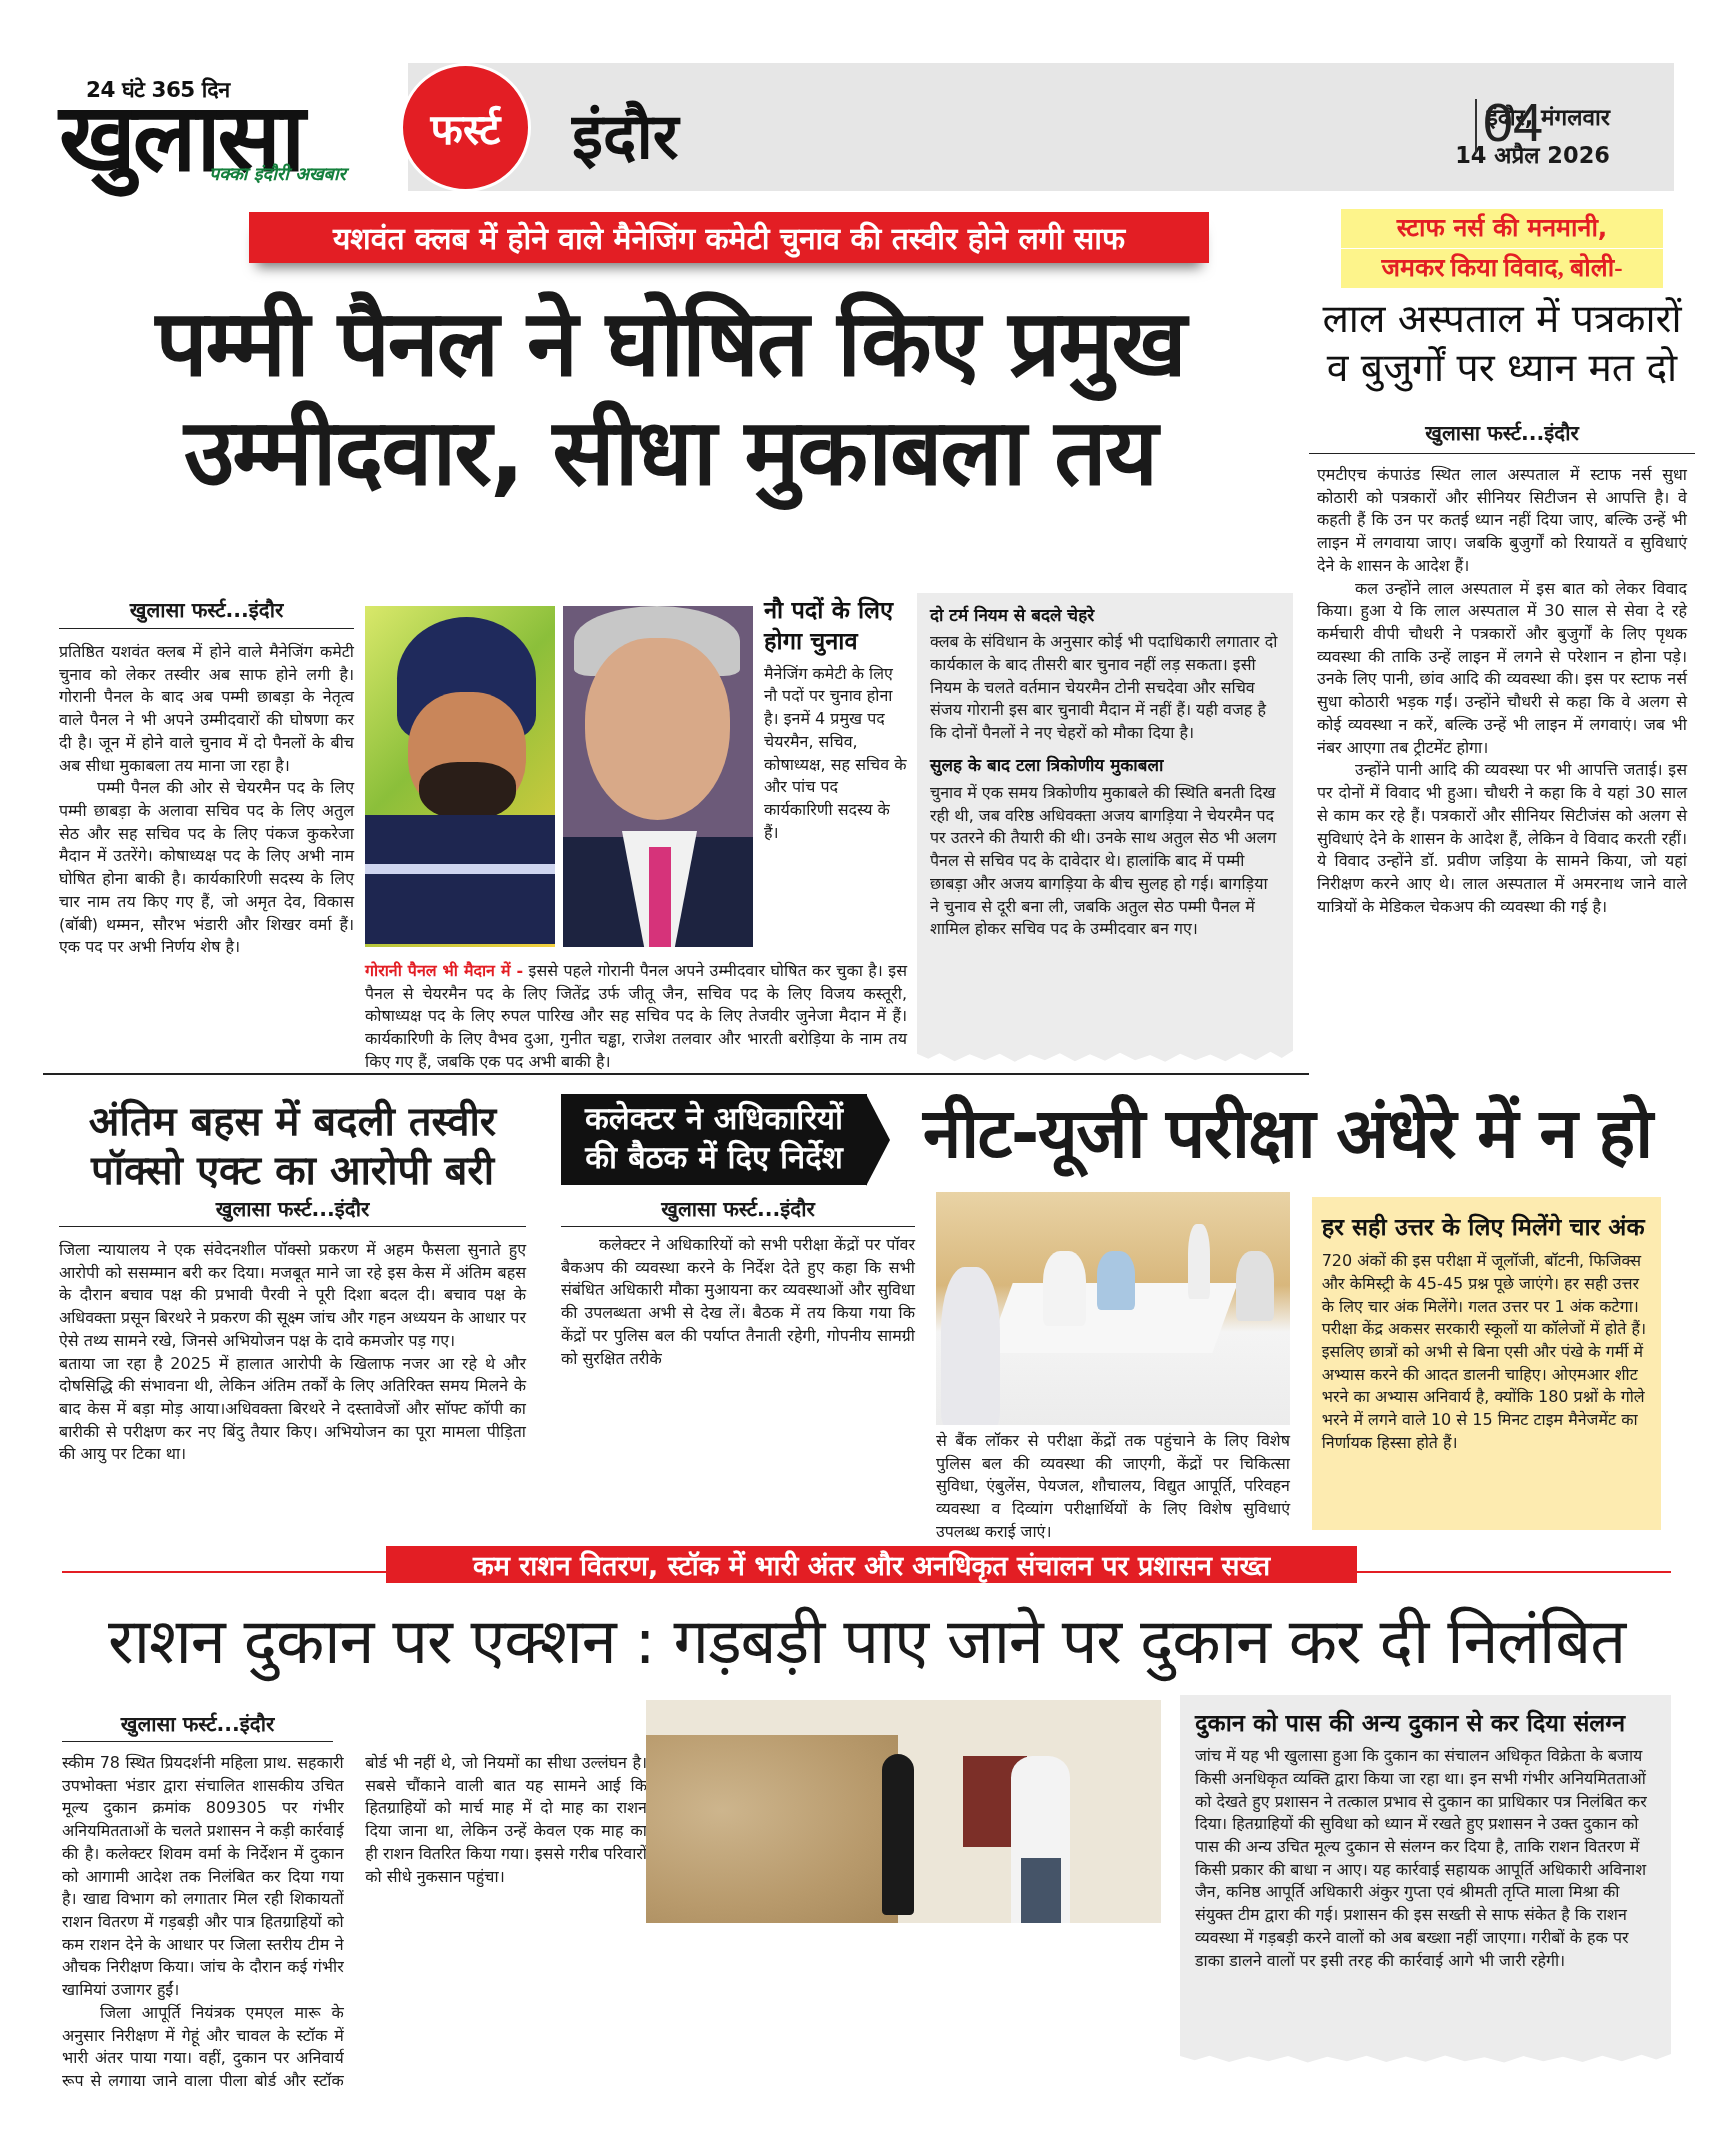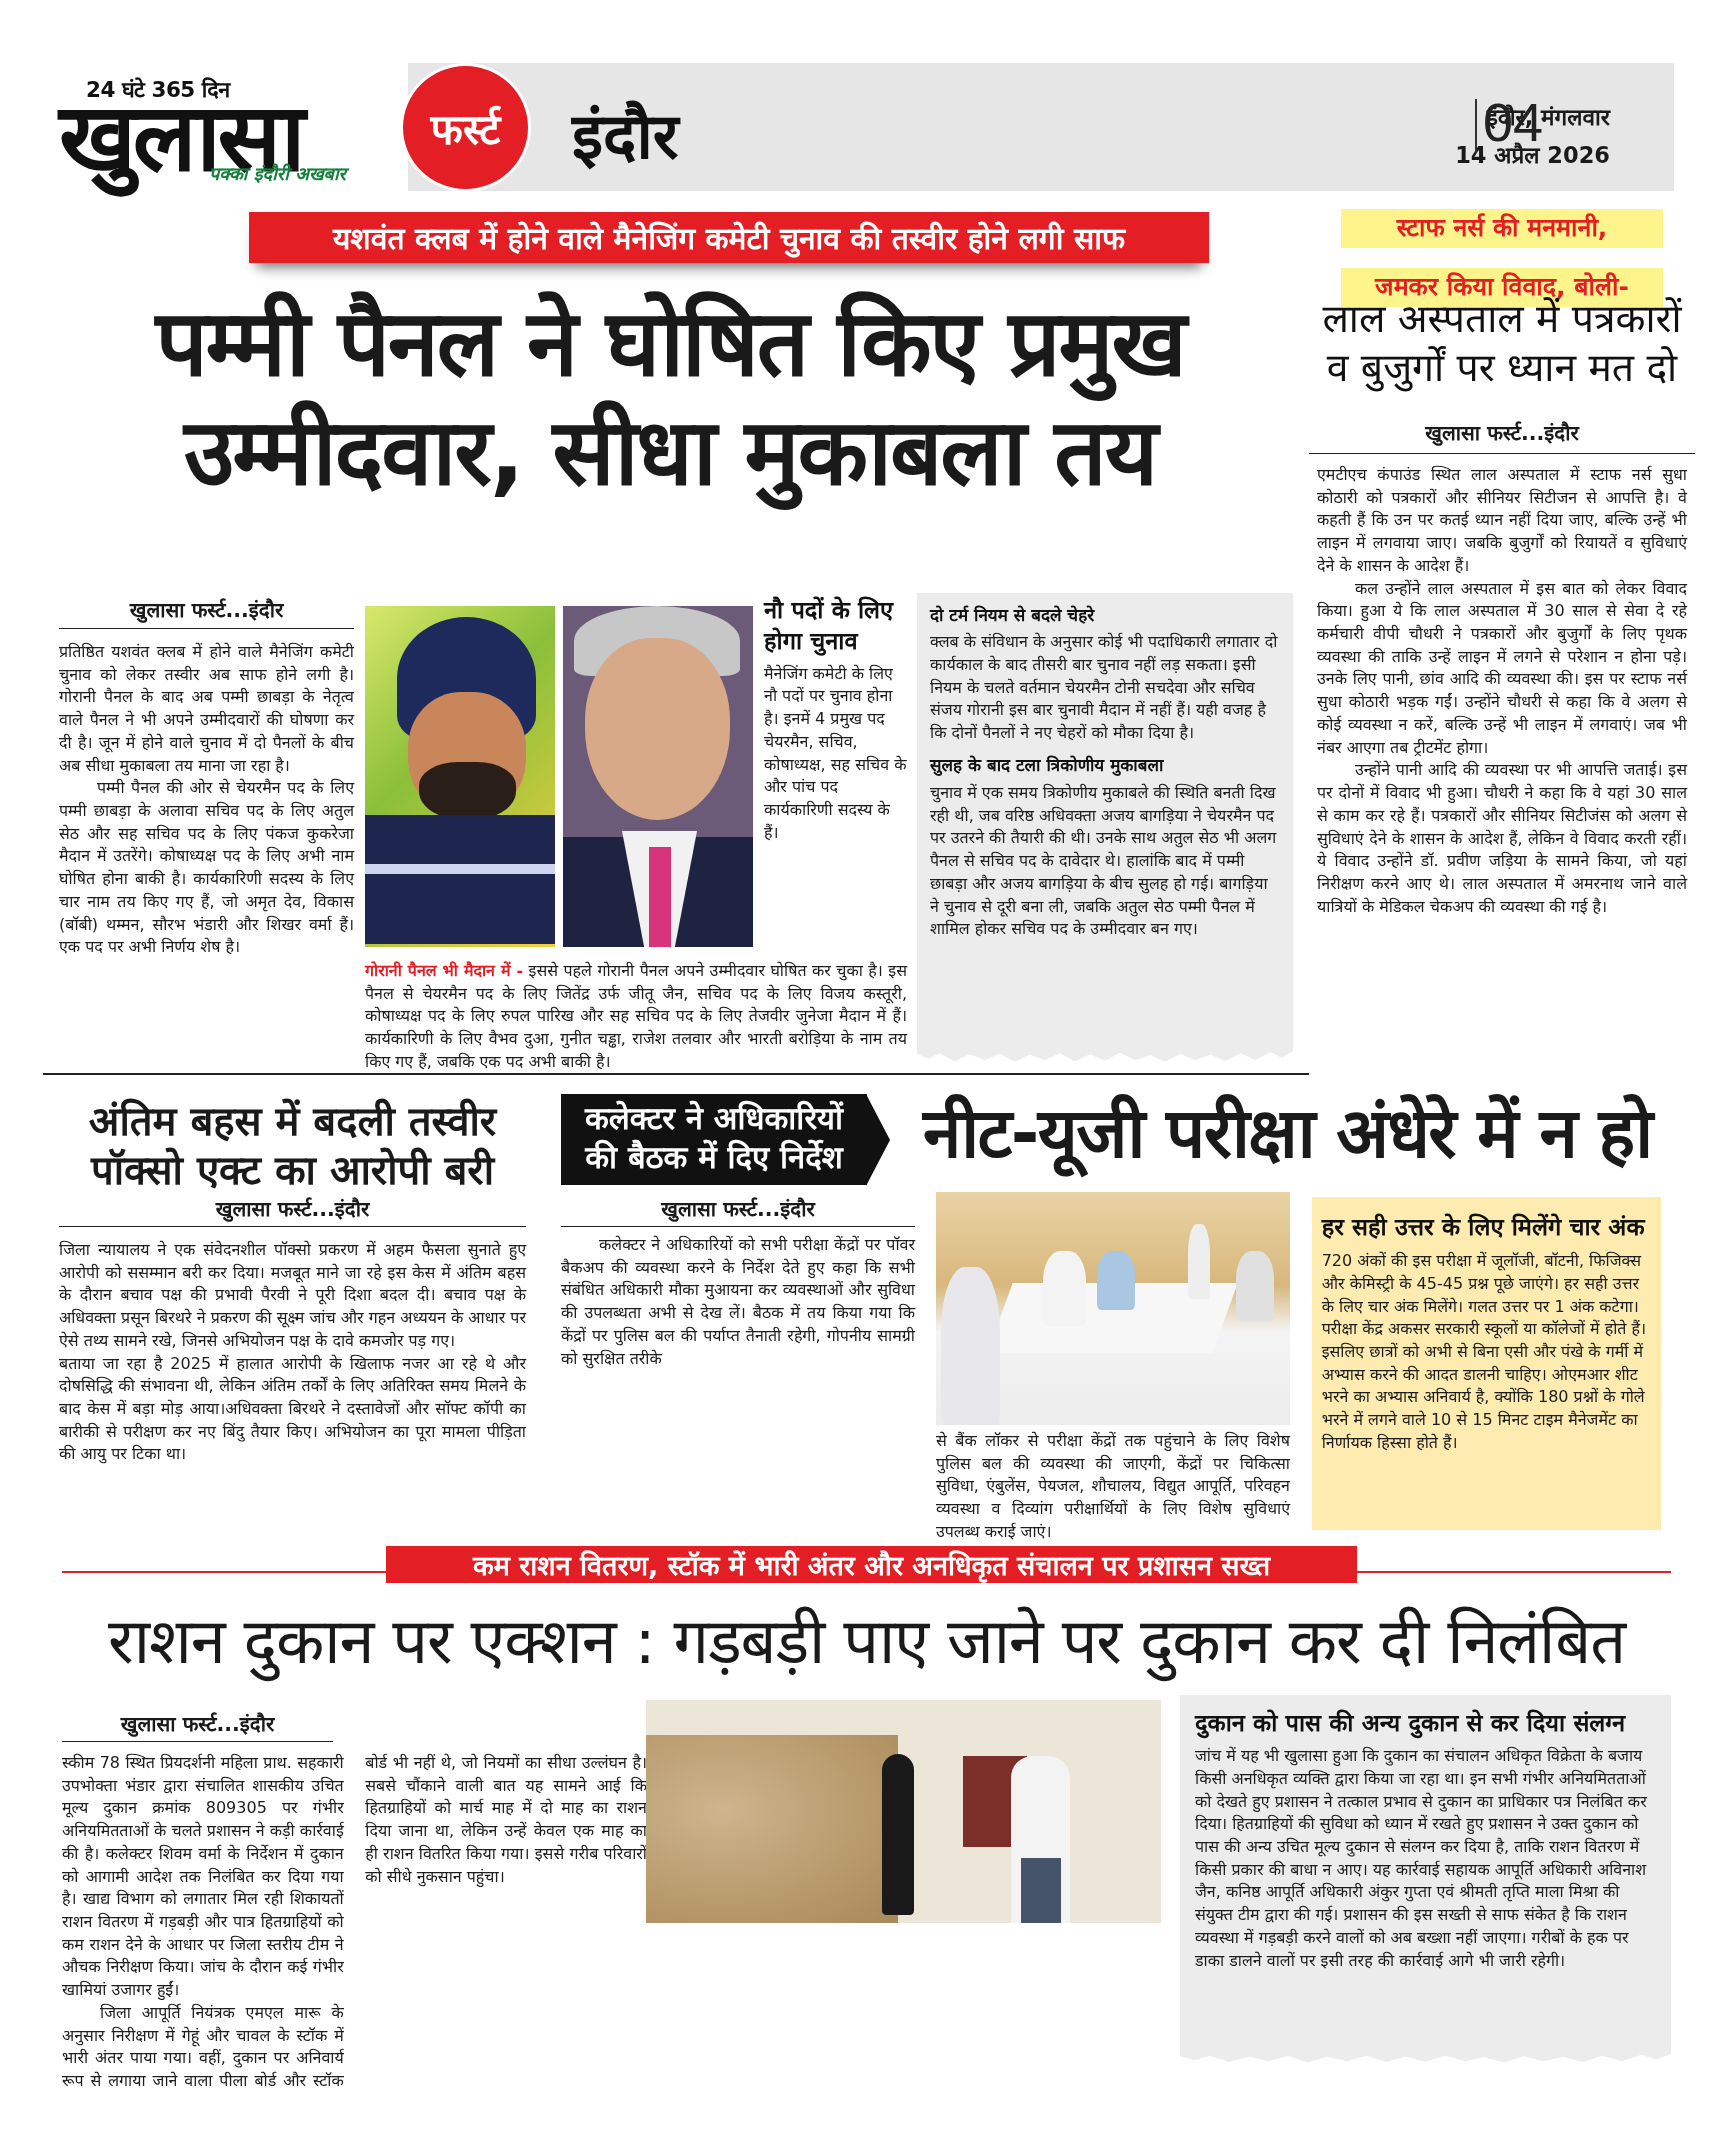--- a/index.html
+++ b/index.html
@@ -133,21 +133,21 @@
 
 <div class="abs grey-panel torn" style="left:917px; top:593px; width:376px; height:472px; padding:10.7px 13px;">
   <div class="sub-head">दो टर्म नियम से बदले चेहरे</div>
   <div class="body" style="text-align:left; margin-top:5.4px;">क्लब के संविधान के अनुसार कोई भी पदाधिकारी लगातार दो कार्यकाल के बाद तीसरी बार चुनाव नहीं लड़ सकता। इसी नियम के चलते वर्तमान चेयरमैन टोनी सचदेवा और सचिव संजय गोरानी इस बार चुनावी मैदान में नहीं हैं। यही वजह है कि दोनों पैनलों ने नए चेहरों को मौका दिया है।</div>
   <div class="sub-head" style="margin-top:9.7px;">सुलह के बाद टला त्रिकोणीय मुकाबला</div>
   <div class="body" style="text-align:left; margin-top:5.4px;">चुनाव में एक समय त्रिकोणीय मुकाबले की स्थिति बनती दिख रही थी, जब वरिष्ठ अधिवक्ता अजय बागड़िया ने चेयरमैन पद पर उतरने की तैयारी की थी। उनके साथ अतुल सेठ भी अलग पैनल से सचिव पद के दावेदार थे। हालांकि बाद में पम्मी छाबड़ा और अजय बागड़िया के बीच सुलह हो गई। बागड़िया ने चुनाव से दूरी बना ली, जबकि अतुल सेठ पम्मी पैनल में शामिल होकर सचिव पद के उम्मीदवार बन गए।</div>
 </div>
 
 <div class="abs" style="left:1341px; top:209px; width:322px; text-align:center;">
   <div class="yellow-kicker">स्टाफ नर्स की मनमानी,</div>
-  <div class="yellow-kicker" style="margin-top:20px;">जमकर किया विवाद, बोली-</div>
+  <div class="yellow-kicker" style="margin-top:1px;font-family:Liberation Serif, serif;">जमकर किया विवाद, बोली-</div>
 </div>
 <div class="abs side-head" style="left:1309px; top:295px; width:386px;">लाल अस्पताल में पत्रकारों व बुजुर्गों पर ध्यान मत दो</div>
 <div class="abs byline" style="left:1309px; top:418px; width:386px;">खुलासा फर्स्ट...इंदौर</div>
 <div class="abs rule" style="left:1309px; top:453px; width:386px;"></div>
 <div class="abs body" style="left:1317px; top:464px; width:370px;">
   <p>एमटीएच कंपाउंड स्थित लाल अस्पताल में स्टाफ नर्स सुधा कोठारी को पत्रकारों और सीनियर सिटीजन से आपत्ति है। वे कहती हैं कि उन पर कतई ध्यान नहीं दिया जाए, बल्कि उन्हें भी लाइन में लगवाया जाए। जबकि बुजुर्गों को रियायतें व सुविधाएं देने के शासन के आदेश हैं।</p>
   <p class="ind">कल उन्होंने लाल अस्पताल में इस बात को लेकर विवाद किया। हुआ ये कि लाल अस्पताल में 30 साल से सेवा दे रहे कर्मचारी वीपी चौधरी ने पत्रकारों और बुजुर्गों के लिए पृथक व्यवस्था की ताकि उन्हें लाइन में लगने से परेशान न होना पड़े। उनके लिए पानी, छांव आदि की व्यवस्था की। इस पर स्टाफ नर्स सुधा कोठारी भड़क गईं। उन्होंने चौधरी से कहा कि वे अलग से कोई व्यवस्था न करें, बल्कि उन्हें भी लाइन में लगवाएं। जब भी नंबर आएगा तब ट्रीटमेंट होगा।</p>
   <p class="ind">उन्होंने पानी आदि की व्यवस्था पर भी आपत्ति जताई। इस पर दोनों में विवाद भी हुआ। चौधरी ने कहा कि वे यहां 30 साल से काम कर रहे हैं। पत्रकारों और सीनियर सिटीजंस को अलग से सुविधाएं देने के शासन के आदेश हैं, लेकिन वे विवाद करती रहीं। ये विवाद उन्होंने डॉ. प्रवीण जड़िया के सामने किया, जो यहां निरीक्षण करने आए थे। लाल अस्पताल में अमरनाथ जाने वाले यात्रियों के मेडिकल चेकअप की व्यवस्था की गई है।</p>
 </div>
 

